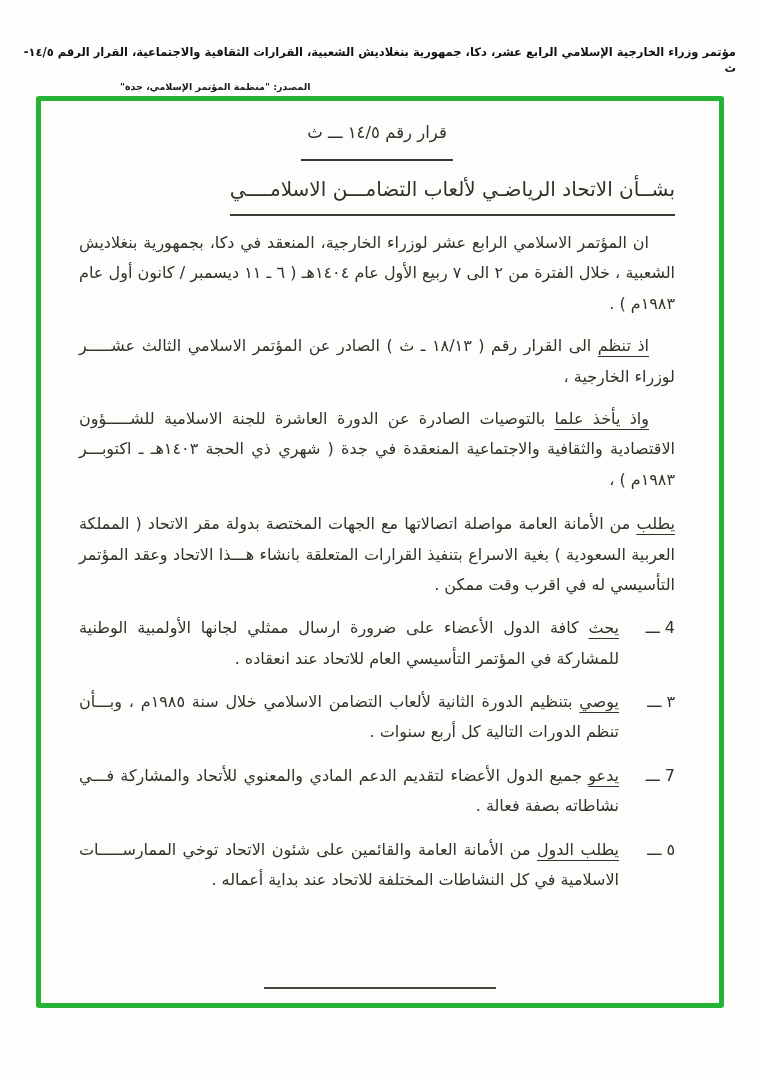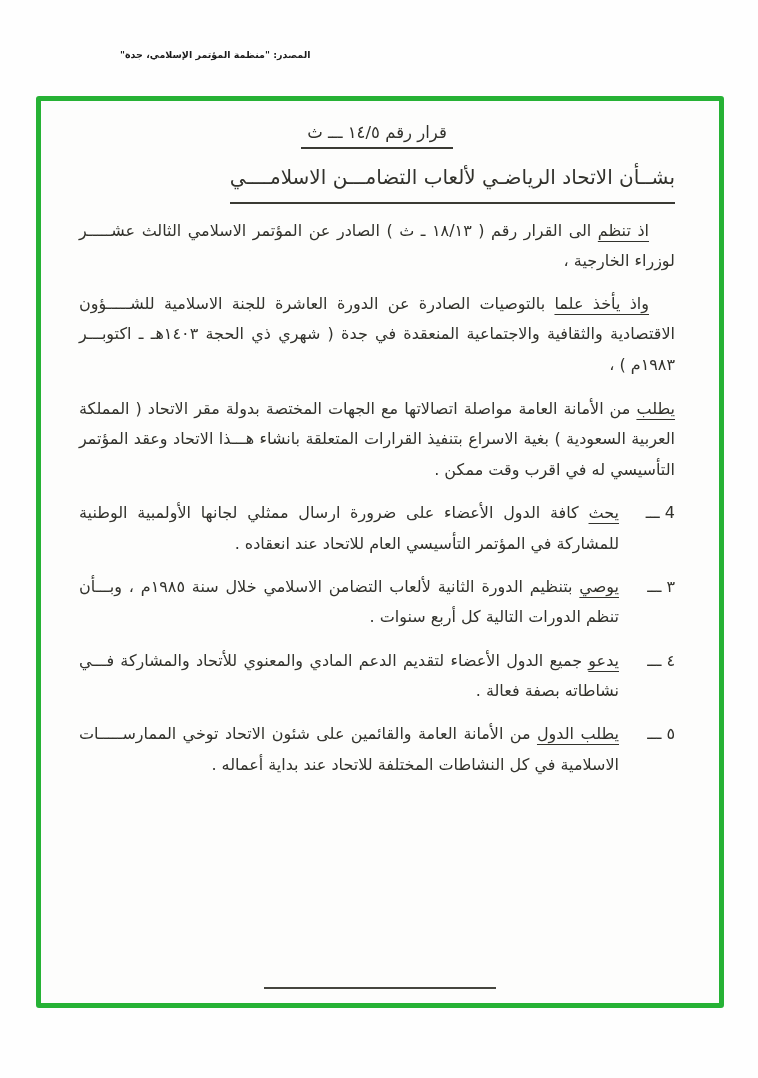--- a/index.html
+++ b/index.html
@@ -34,21 +34,21 @@
   .scan {
     position:relative; height:100%;
     padding:16px 44px 0 38px;
     color:var(--ink-color, #32322c);
     overflow:hidden;
   }
 
   .title-row { text-align:center; margin-top:6px; }
   .doc-title {
     display:inline-block; font-size:16.5px;
-    border-bottom:2px solid #3a3a34; padding:0 6px 5px 6px;
+    border-bottom:2px solid #3a3a34; padding:0 6px 17px 6px;
   }
   .subject-row { margin-top:16px; text-align:right; }
   .doc-subject {
     display:inline-block; font-size:20px;
     border-bottom:2px solid #3a3a34; padding-bottom:13px;
   }
 
   .para {
     font-size:16px; line-height:1.9; text-align:justify;
     margin-top:12px; text-indent:26px;
@@ -68,34 +68,36 @@
     transform:translateX(-50%);
     width:232px; border-top:2px solid #45453f;
   }
 </style>
 </head>
 <body>
 
 <div class="page">
 
   <div class="header">
+    <div class="header-line1">مؤتمر وزراء الخارجية الإسلامي الرابع عشر، دكا، جمهورية بنغلاديش الشعبية، القرارات الثقافية والاجتماعية، القرار الرقم ١٤/٥- ث</div>
     <div class="header-line2">المصدر:  "منظمة المؤتمر الإسلامي، جدة"</div>
   </div>
 
   <div class="frame">
     <div class="scan">
 
       <div class="title-row">
         <span class="doc-title">قرار رقم ١٤/٥ ـــ ث</span>
       </div>
 
       <div class="subject-row">
         <span class="doc-subject">بشــأن الاتحاد الرياضـي لألعاب التضامـــن الاسلامــــي</span>
       </div>
 
+      <p class="para"><span class="u"></span> <span>ان المؤتمر الاسلامي الرابع عشر لوزراء الخارجية، المنعقد في دكا، بجمهورية بنغلاديش الشعبية ، خلال الفترة من ٢ الى ٧ ربيع الأول عام ١٤٠٤هـ ( ٦ ـ ١١ ديسمبر / كانون أول عام ١٩٨٣م ) .</span></p>
 
       <p class="para"><span class="u">اذ تنظم</span> <span>الى القرار رقم ( ١٨/١٣ ـ ث ) الصادر عن المؤتمر الاسلامي الثالث عشـــــر لوزراء الخارجية ،</span></p>
 
       <p class="para"><span class="u">واذ يأخذ علما</span> <span>بالتوصيات الصادرة عن الدورة العاشرة للجنة الاسلامية للشـــــؤون الاقتصادية والثقافية والاجتماعية المنعقدة في جدة ( شهري ذي الحجة ١٤٠٣هـ ـ اكتوبـــر ١٩٨٣م ) ،</span></p>
 
 
       <div class="items">
 
         <div class="item">
           <p class="itext"><span class="u">يطلب</span> <span>من الأمانة العامة مواصلة اتصالاتها مع الجهات المختصة بدولة مقر الاتحاد ( المملكة العربية السعودية ) بغية الاسراع بتنفيذ القرارات المتعلقة بانشاء هـــذا الاتحاد وعقد المؤتمر التأسيسي له في اقرب وقت ممكن .</span></p>
@@ -105,21 +107,21 @@
           <span class="num">4 ـــ</span>
           <p class="itext"><span class="u">يحث</span> <span>كافة الدول الأعضاء على ضرورة ارسال ممثلي لجانها الأولمبية الوطنية للمشاركة في المؤتمر التأسيسي العام للاتحاد عند انعقاده .</span></p>
         </div>
 
         <div class="item">
           <span class="num">٣ ـــ</span>
           <p class="itext"><span class="u">يوصي</span> <span>بتنظيم الدورة الثانية لألعاب التضامن الاسلامي خلال سنة ١٩٨٥م ، وبـــأن تنظم الدورات التالية كل أربع سنوات .</span></p>
         </div>
 
         <div class="item">
-          <span class="num">٤ ـــ</span>
+          <span class="num">7 ـــ</span>
           <p class="itext"><span class="u">يدعو</span> <span>جميع الدول الأعضاء لتقديم الدعم المادي والمعنوي للأتحاد والمشاركة فـــي نشاطاته بصفة فعالة .</span></p>
         </div>
 
         <div class="item">
           <span class="num">٥ ـــ</span>
           <p class="itext"><span class="u">يطلب الدول</span> <span>من الأمانة العامة والقائمين على شئون الاتحاد توخي الممارســـــات الاسلامية في كل النشاطات المختلفة للاتحاد عند بداية أعماله .</span></p>
         </div>
 
       </div>
 

